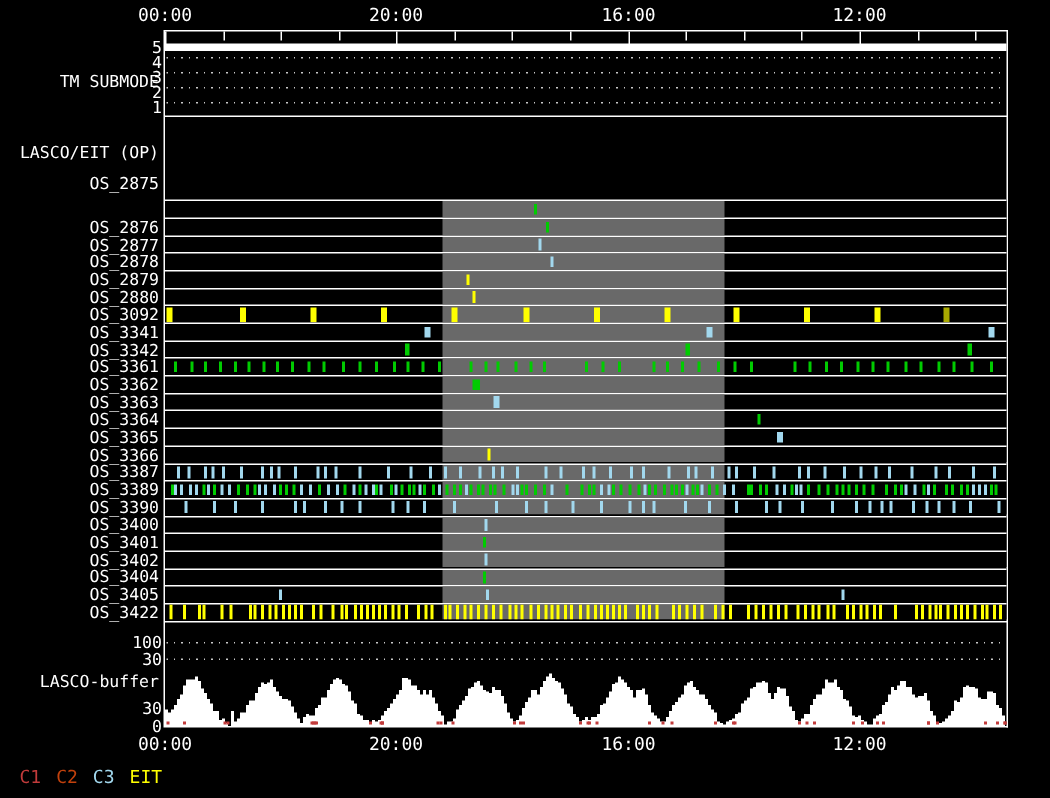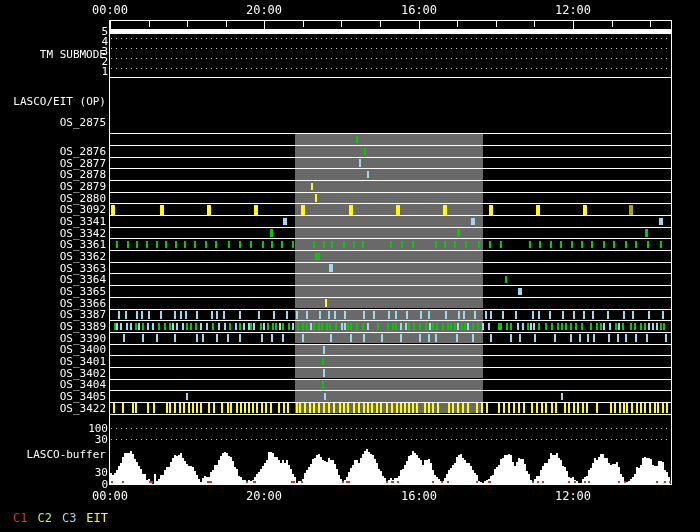--- a/index.html
+++ b/index.html
@@ -849,21 +849,21 @@
       <div class="abs" style="left: 618px; top: 481px; width: 2px; height: 2px; background: rgb(194, 59, 59);"></div>
       <div class="abs" style="left: 624px; top: 481px; width: 2px; height: 2px; background: rgb(194, 59, 59);"></div>
       <div class="abs" style="left: 618px; top: 481px; width: 2px; height: 2px; background: rgb(194, 59, 59);"></div>
       <div class="abs" style="left: 669px; top: 481px; width: 2px; height: 2px; background: rgb(194, 59, 59);"></div>
       <div class="abs" style="left: 664px; top: 481px; width: 2px; height: 2px; background: rgb(194, 59, 59);"></div>
       <div class="abs" style="left: 669px; top: 481px; width: 2px; height: 2px; background: rgb(194, 59, 59);"></div>
       <div class="abs" style="left: 656px; top: 481px; width: 2px; height: 2px; background: rgb(194, 59, 59);"></div>
     </div>
   <div id="legend">
       <span style="color: rgb(194, 59, 59);">C1</span>
-      <span style="color: #bef264;">C2</span>
+      <span style="color: #c2410c;">C2</span>
       <span style="color: rgb(162, 216, 238);">C3</span>
       <span style="color: rgb(255, 255, 0);">EIT</span>
     </div>
 <div class="lbl rlbl" style="top: 117px;">OS_2875</div>
     <div class="lbl rlbl" style="top: 146.07px;">OS_2876</div>
     <div class="lbl rlbl" style="top: 157.74px;">OS_2877</div>
     <div class="lbl rlbl" style="top: 169.41px;">OS_2878</div>
     <div class="lbl rlbl" style="top: 181.08px;">OS_2879</div>
     <div class="lbl rlbl" style="top: 192.75px;">OS_2880</div>
     <div class="lbl rlbl" style="top: 204.42px;">OS_3092</div>

